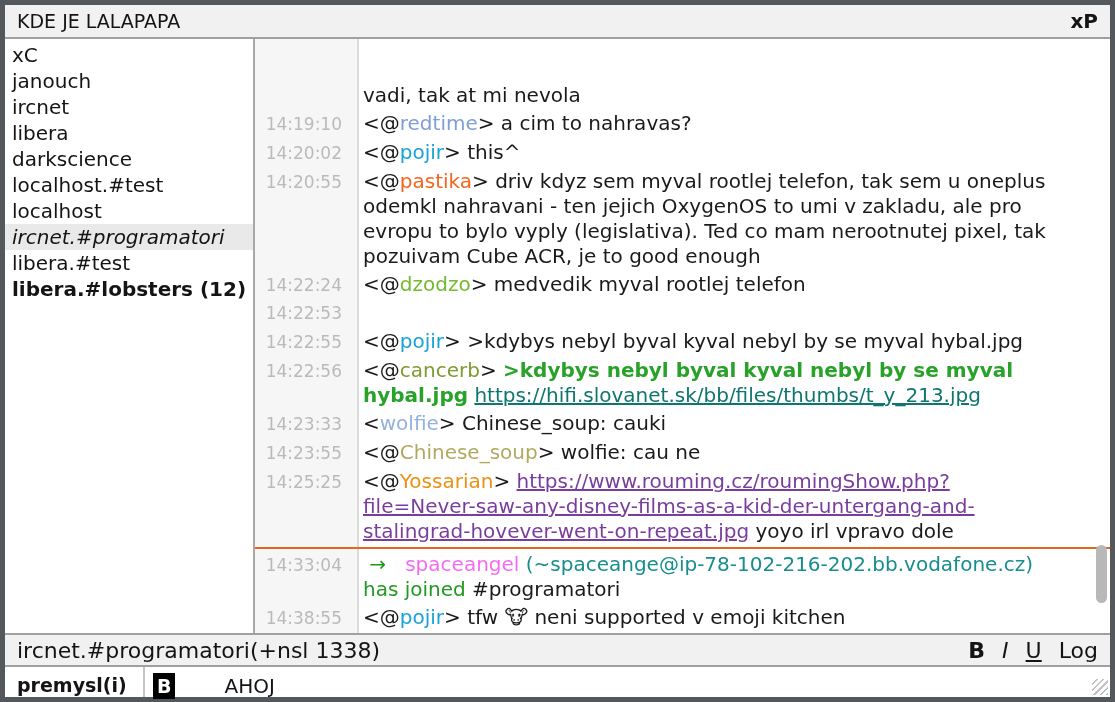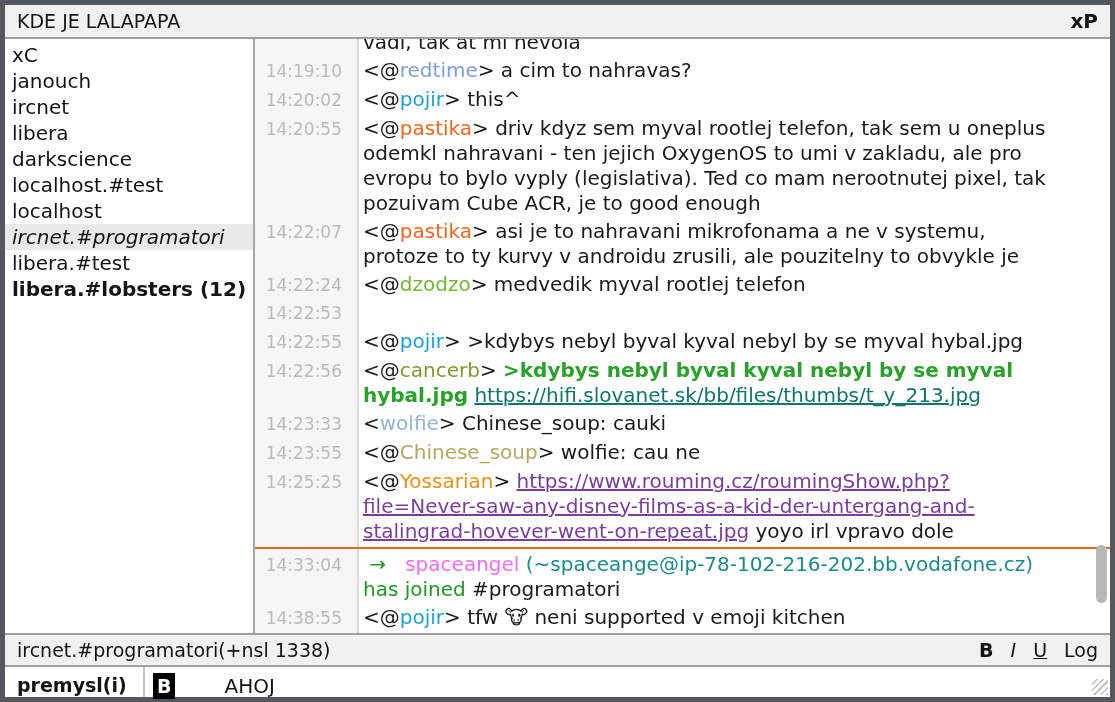--- a/index.html
+++ b/index.html
@@ -48,21 +48,21 @@
     white-space:pre-wrap; overflow-wrap:break-word;
   }
   .sep-row { height:2px; margin:4px 0 3px; }
   .scroll-thumb {
     position:absolute; right:3px; bottom:30px; width:11px; height:58px;
     border-radius:6px; background:#b8b8b8;
   }
   
   .statusbar {
     flex:none; height:32px; background:#f1f1f1; border-top:2px solid #a0a0a0;
-    display:flex; align-items:center; padding:0 12px; font-size:19px;
+    display:flex; align-items:center; padding:0 12px; font-size:22px;
   }
   .statusbar .topic { flex:1; }
   .fmt-btns { display:flex; gap:17px; }
   .fmt-btn.bold { font-weight:bold; }
   .fmt-btn.italic { font-style:italic; }
   .fmt-btn.underline { text-decoration:underline; }
   
   .inputrow { flex:none; height:32px; border-top:2px solid #a0a0a0; display:flex; background:#fff; }
   .nick-panel {
     flex:none; width:140px; border-right:2px solid #c4c4c4;
@@ -118,24 +118,20 @@
           </div>
           <div class="msg-row">
             <div class="time">14:20:02</div>
             <div class="body"><span>&lt;@</span><span style="color: rgb(25, 162, 217);">pojir</span><span>&gt; this^</span></div>
           </div>
           <div class="msg-row">
             <div class="time">14:20:55</div>
             <div class="body"><span>&lt;@</span><span style="color: rgb(243, 102, 30);">pastika</span><span>&gt; driv kdyz sem myval rootlej telefon, tak sem u oneplus odemkl nahravani - ten jejich OxygenOS to umi v zakladu, ale pro evropu to bylo vyply (legislativa). Ted co mam nerootnutej pixel, tak pozuivam Cube ACR, je to good enough</span></div>
           </div>
           <div class="msg-row">
-            <div class="time">14:22:07</div>
-            <div class="body"><span>&lt;@</span><span style="color: rgb(243, 102, 30);">pastika</span><span>&gt; asi je to nahravani mikrofonama a ne v systemu, protoze to ty kurvy v androidu zrusili, ale pouzitelny to obvykle je</span></div>
-          </div>
-          <div class="msg-row">
             <div class="time">14:22:24</div>
             <div class="body"><span>&lt;@</span><span style="color: rgb(114, 186, 46);">dzodzo</span><span>&gt; medvedik myval rootlej telefon</span></div>
           </div>
           <div class="msg-row">
             <div class="time">14:22:53</div>
           </div>
           <div class="msg-row">
             <div class="time">14:22:55</div>
             <div class="body"><span>&lt;@</span><span style="color: rgb(25, 162, 217);">pojir</span><span>&gt; &gt;kdybys nebyl byval kyval nebyl by se myval hybal.jpg</span></div>
           </div>

